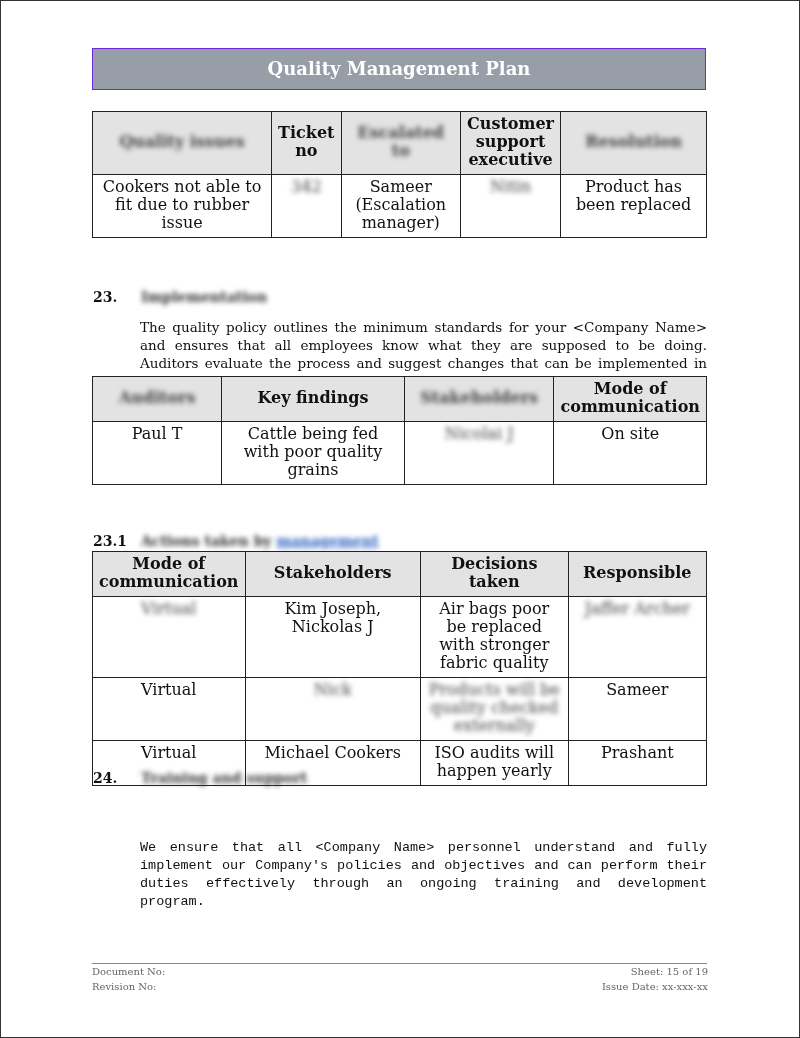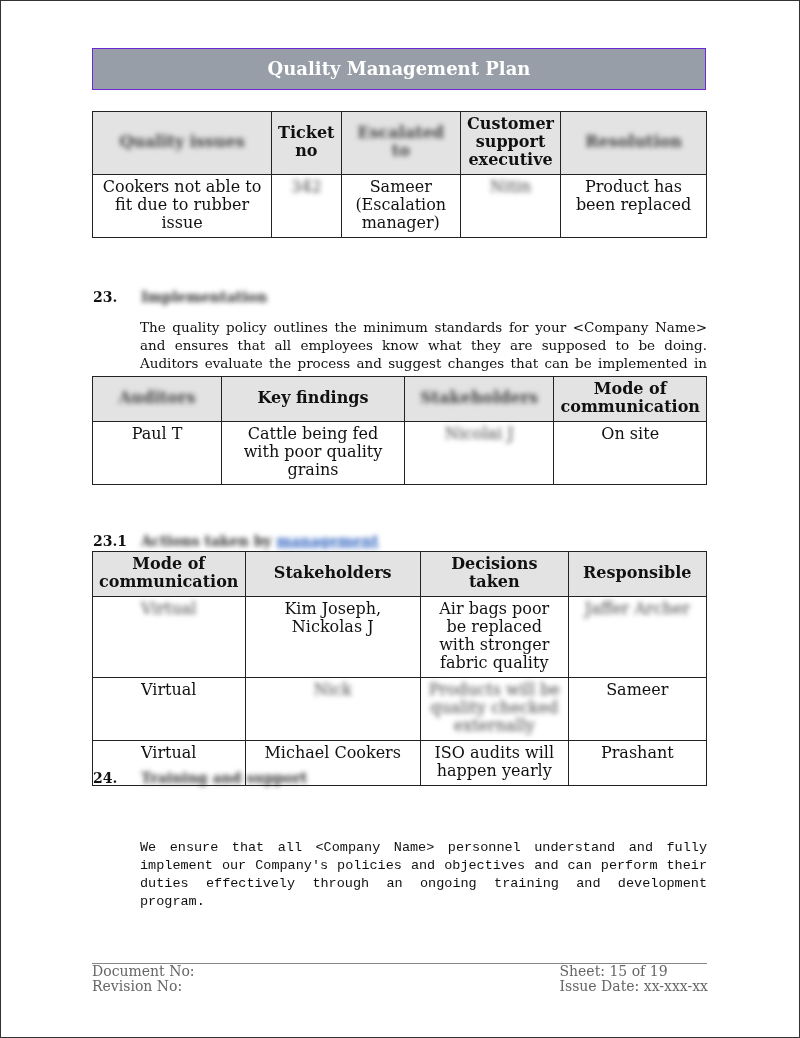--- a/index.html
+++ b/index.html
@@ -10,21 +10,21 @@
   th, td { border:1px solid #222; padding:3px 6px 5px 6px; vertical-align:top; text-align:center; line-height:18px; }
   th { background:#e3e3e3; font-weight:bold; vertical-align:middle; }
   td.left { text-align:center; }
   .blur { filter:blur(2.5px); color:#444; }
   .sec { position:absolute; left:93px; font-size:14px; font-weight:bold; }
   .sec .num { display:inline-block; width:48px; }
   .sec .ttl { filter:blur(2.5px); color:#333; }
   .sec .link { color:#2b5fbf; text-decoration:underline; }
   .para { position:absolute; left:140px; width:567px; font-size:13.5px; line-height:18px; text-align:justify; }
   .footer-line { position:absolute; left:92px; top:963px; width:615px; border-top:1px solid #888; }
-  .foot { position:absolute; font-size:14px; color:#666; line-height:15px; }
+  .foot { position:absolute; font-size:10px; color:#666; line-height:15px; }
 </style>
 </head>
 <body>
 
 <div class="page"></div>
 
 <div class="title-bar">Quality Management Plan</div>
 
 <table style="top:111px;">
   <colgroup>
@@ -122,16 +122,16 @@
 <div class="sec" style="top:770px;">
   <span class="num">24.</span><span class="ttl">Training and support</span>
 </div>
 <div class="para" style="top:839px;font-family:Liberation Mono, monospace;">We ensure that all &lt;Company Name&gt; personnel understand and fully implement our Company's policies and objectives and can perform their duties effectively through an ongoing training and development program.</div>
 
 <div class="footer-line"></div>
 <div class="foot" style="left:92px; top:964px;">
   <div>Document No:</div>
   <div>Revision No:</div>
 </div>
-<div class="foot" style="right:92px; top:964px; ">
+<div class="foot" style="right:92px; top:964px; text-align:right;">
   <div>Sheet: 15 of 19</div>
   <div>Issue Date: xx-xxx-xx</div>
 </div>
 
 </body></html>

